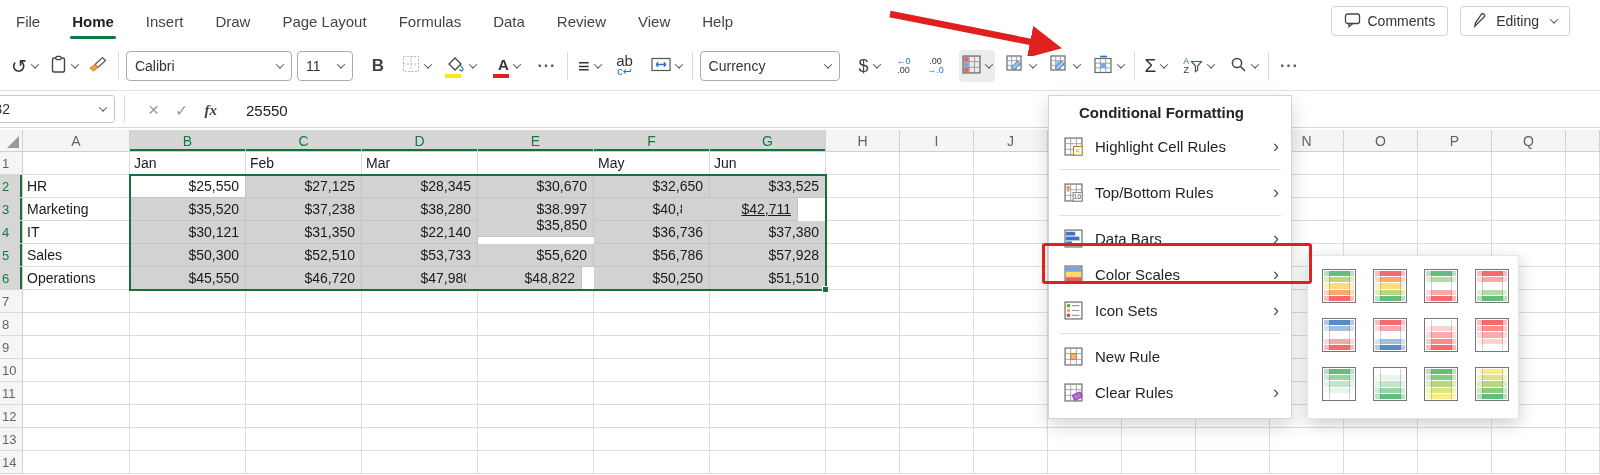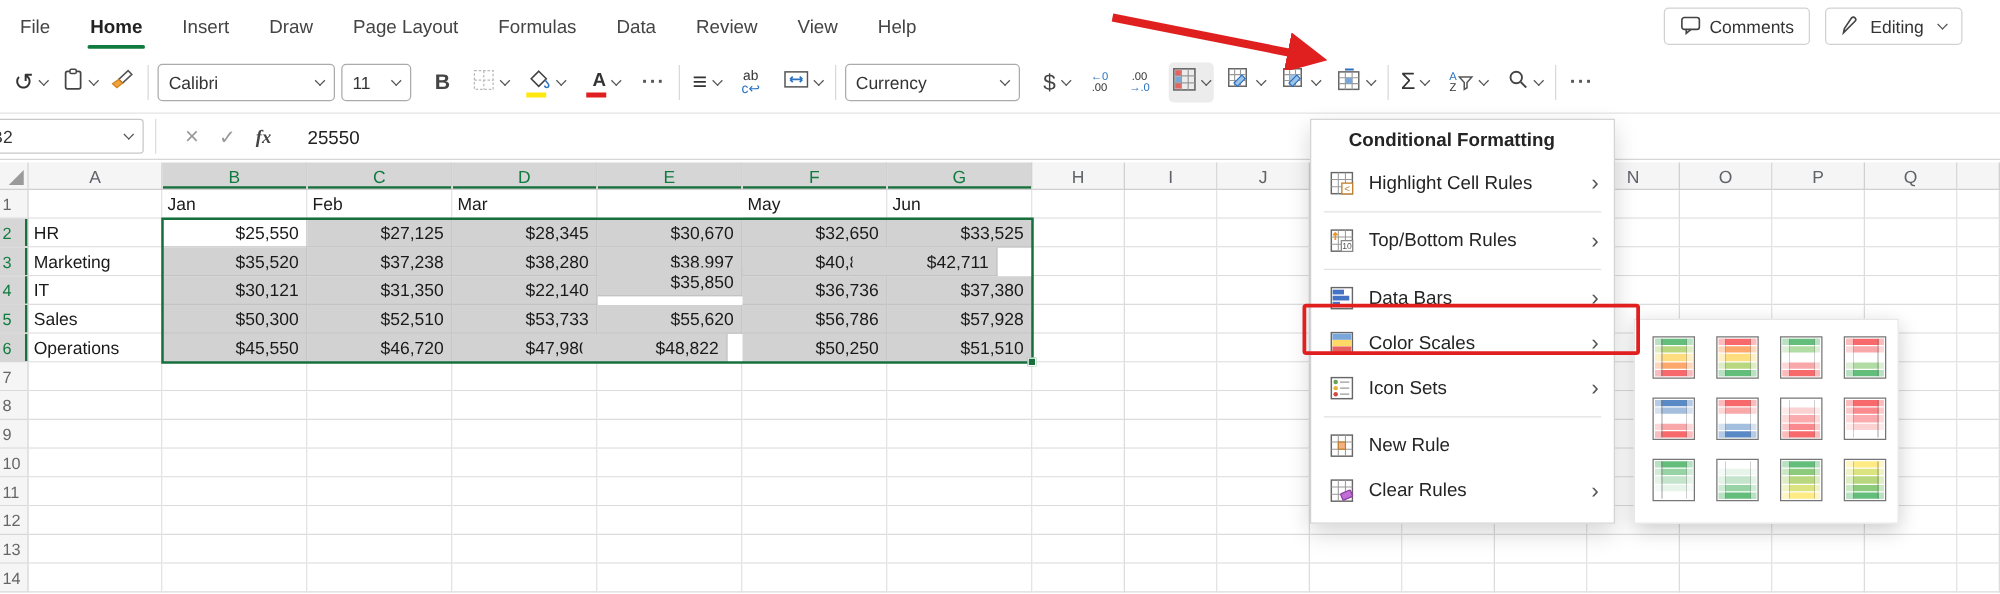--- a/index.html
+++ b/index.html
@@ -160,21 +160,21 @@
     </div>
     <div class="tbtn" style="margin-left:4px">
       <span>
         <svg width="20" height="19" viewBox="0 0 20 19">
             <path d="M7 9.5L14.5 2.5l3 3L10 12.5z" fill="#fff" stroke="#555" stroke-width="1.2"></path>
             <path d="M7 9.5l3 3-4.5 3.6L2 13z" fill="#f2a33c" stroke="#cf8323" stroke-width="1"></path>
           </svg>
       </span>
     </div>
     <div class="tb-div"></div>
-    <div class="combo" style="width:142px">
+    <div class="combo" style="width:166px">
       <span>Calibri</span>
       <span class="chev"></span>
     </div>
     <div class="combo" style="width:56px;margin-left:5px">
       <span>11</span>
       <span class="chev"></span>
     </div>
     <div class="tbtn" style="margin-left:12px;font-weight:700;font-size:17px">B</div>
     <div class="tbtn" style="margin-left:8px">
       <span>
@@ -201,21 +201,21 @@
       <span class="chev"></span>
     </div>
     <div class="tbtn" style="margin-left:6px;font-weight:700;letter-spacing:1px;color:#555">···</div>
     <div class="tb-div"></div>
     <div class="tbtn">
       <span class="glyph" style="font-size:20px">≡</span>
       <span class="chev"></span>
     </div>
     <div class="tbtn" style="margin-left:8px">
       <span class="stack2">
-        <span style="font-size:11px;line-height:10px">ab</span>
+        <span style="font-size:15px;line-height:10px">ab</span>
           <span class="blue" style="font-size:11px;line-height:10px">c↩</span>
       </span>
     </div>
     <div class="tbtn" style="margin-left:10px">
       <span>
         <svg width="20" height="15" viewBox="0 0 20 15">
             <rect x="1" y="1.5" width="18" height="12" fill="none" stroke="#555" stroke-width="1.2"></rect>
             <path d="M5 7.5h10M5 7.5l2.2-2.2M5 7.5l2.2 2.2M15 7.5l-2.2-2.2M15 7.5l-2.2 2.2" stroke="#2b72c4" stroke-width="1.3" fill="none"></path>
           </svg>
       </span>
@@ -390,21 +390,21 @@
       <div class="cell" style="left: 1418px; top: 45px; width: 74px;"></div>
       <div class="cell" style="left: 1492px; top: 45px; width: 74px;"></div>
       <div class="cell" style="left: 1566px; top: 45px; width: 34px;"></div>
       <div class="rh sel" style="top: 68px;">3</div>
       <div class="cell txt" style="left: 23px; top: 68px; width: 107px;">Marketing</div>
       <div class="cell num selbg" style="left: 130px; top: 68px; width: 116px;">$35,520</div>
       <div class="cell num selbg" style="left: 246px; top: 68px; width: 116px;">$37,238</div>
       <div class="cell num selbg" style="left: 362px; top: 68px; width: 116px;">$38,280</div>
       <div class="cell num selbg" style="left: 478px; top: 68px; width: 116px;">$38,997</div>
       <div class="cell num selbg" style="left: 594px; top: 68px; width: 116px;">$40,850</div>
-      <div class="cell num selbg" style="left: 682px; top: 68px; width: 116px;">$42,711</div>
+      <div class="cell num selbg" style="left: 682px; top: 68px; width: 116px; text-decoration: underline;">$42,711</div>
       <div class="cell" style="left: 826px; top: 68px; width: 74px;"></div>
       <div class="cell" style="left: 900px; top: 68px; width: 74px;"></div>
       <div class="cell" style="left: 974px; top: 68px; width: 74px;"></div>
       <div class="cell" style="left: 1048px; top: 68px; width: 74px;"></div>
       <div class="cell" style="left: 1122px; top: 68px; width: 74px;"></div>
       <div class="cell" style="left: 1196px; top: 68px; width: 74px;"></div>
       <div class="cell" style="left: 1270px; top: 68px; width: 74px;"></div>
       <div class="cell" style="left: 1344px; top: 68px; width: 74px;"></div>
       <div class="cell" style="left: 1418px; top: 68px; width: 74px;"></div>
       <div class="cell" style="left: 1492px; top: 68px; width: 74px;"></div>

